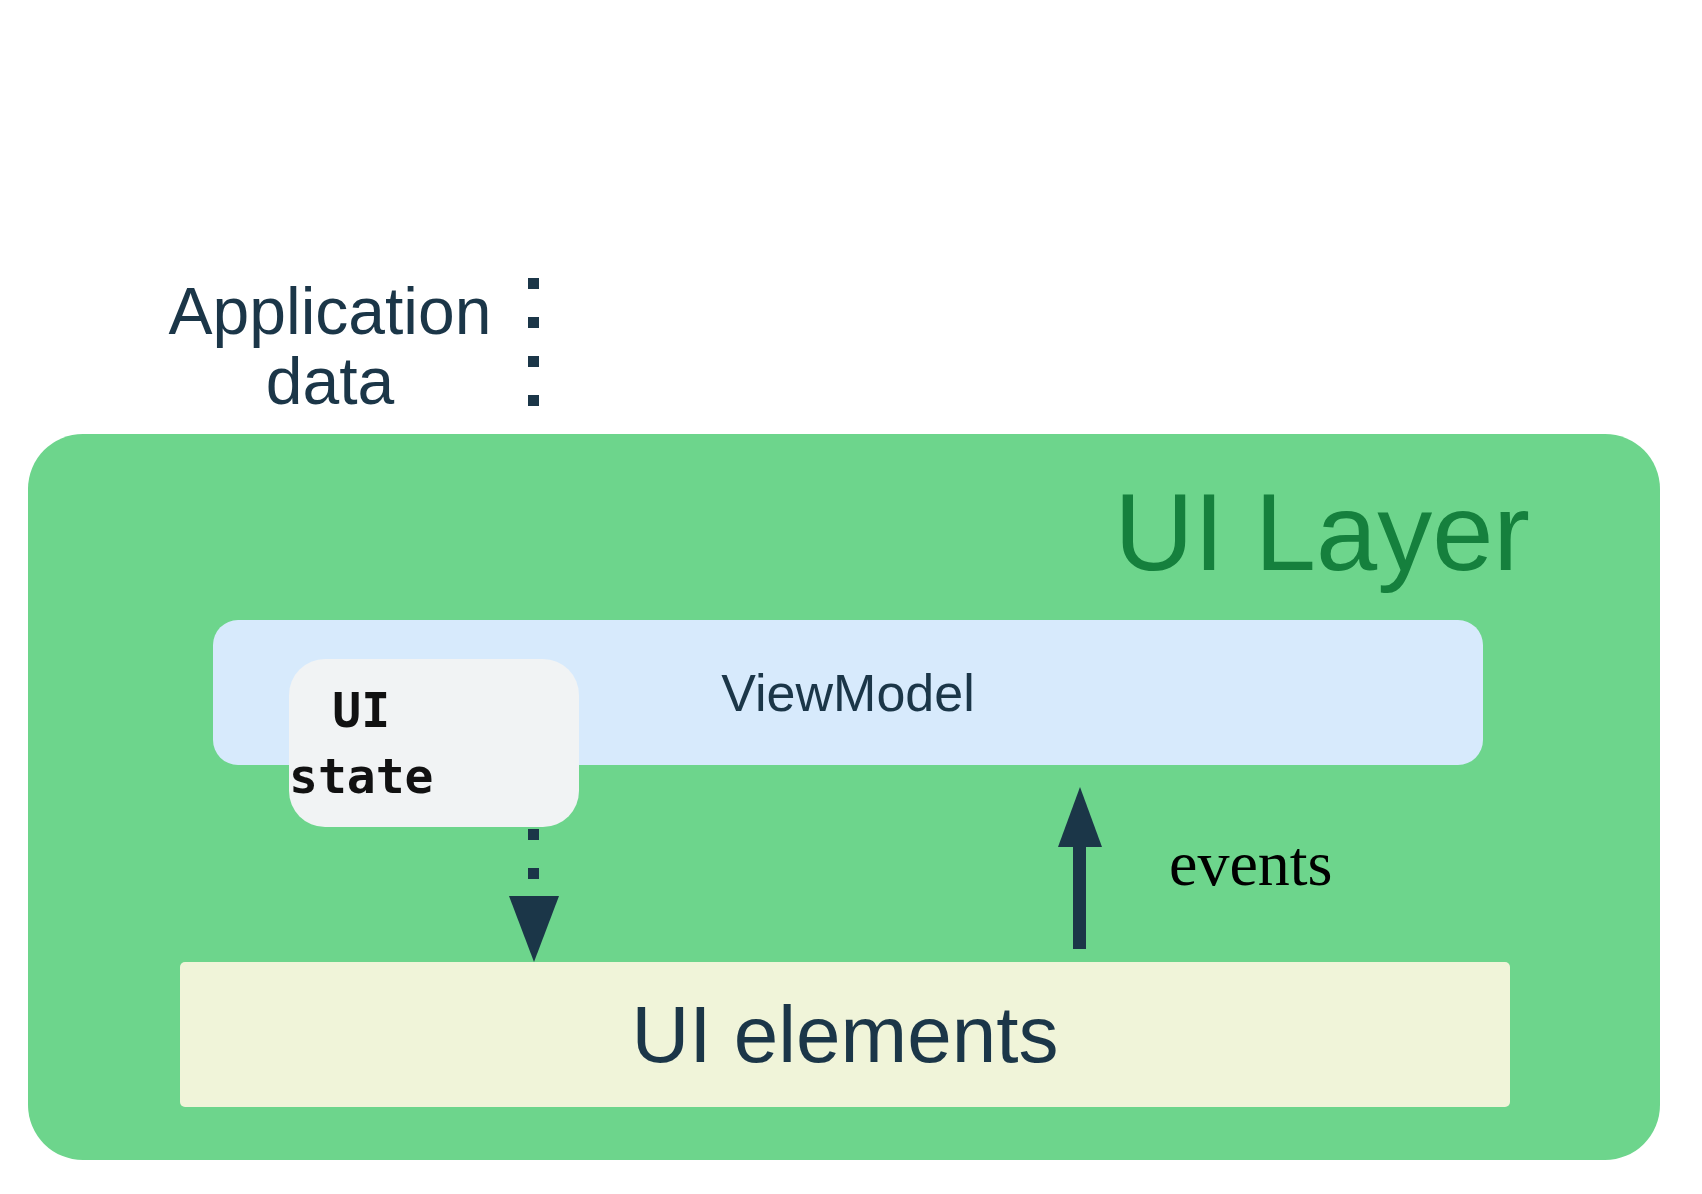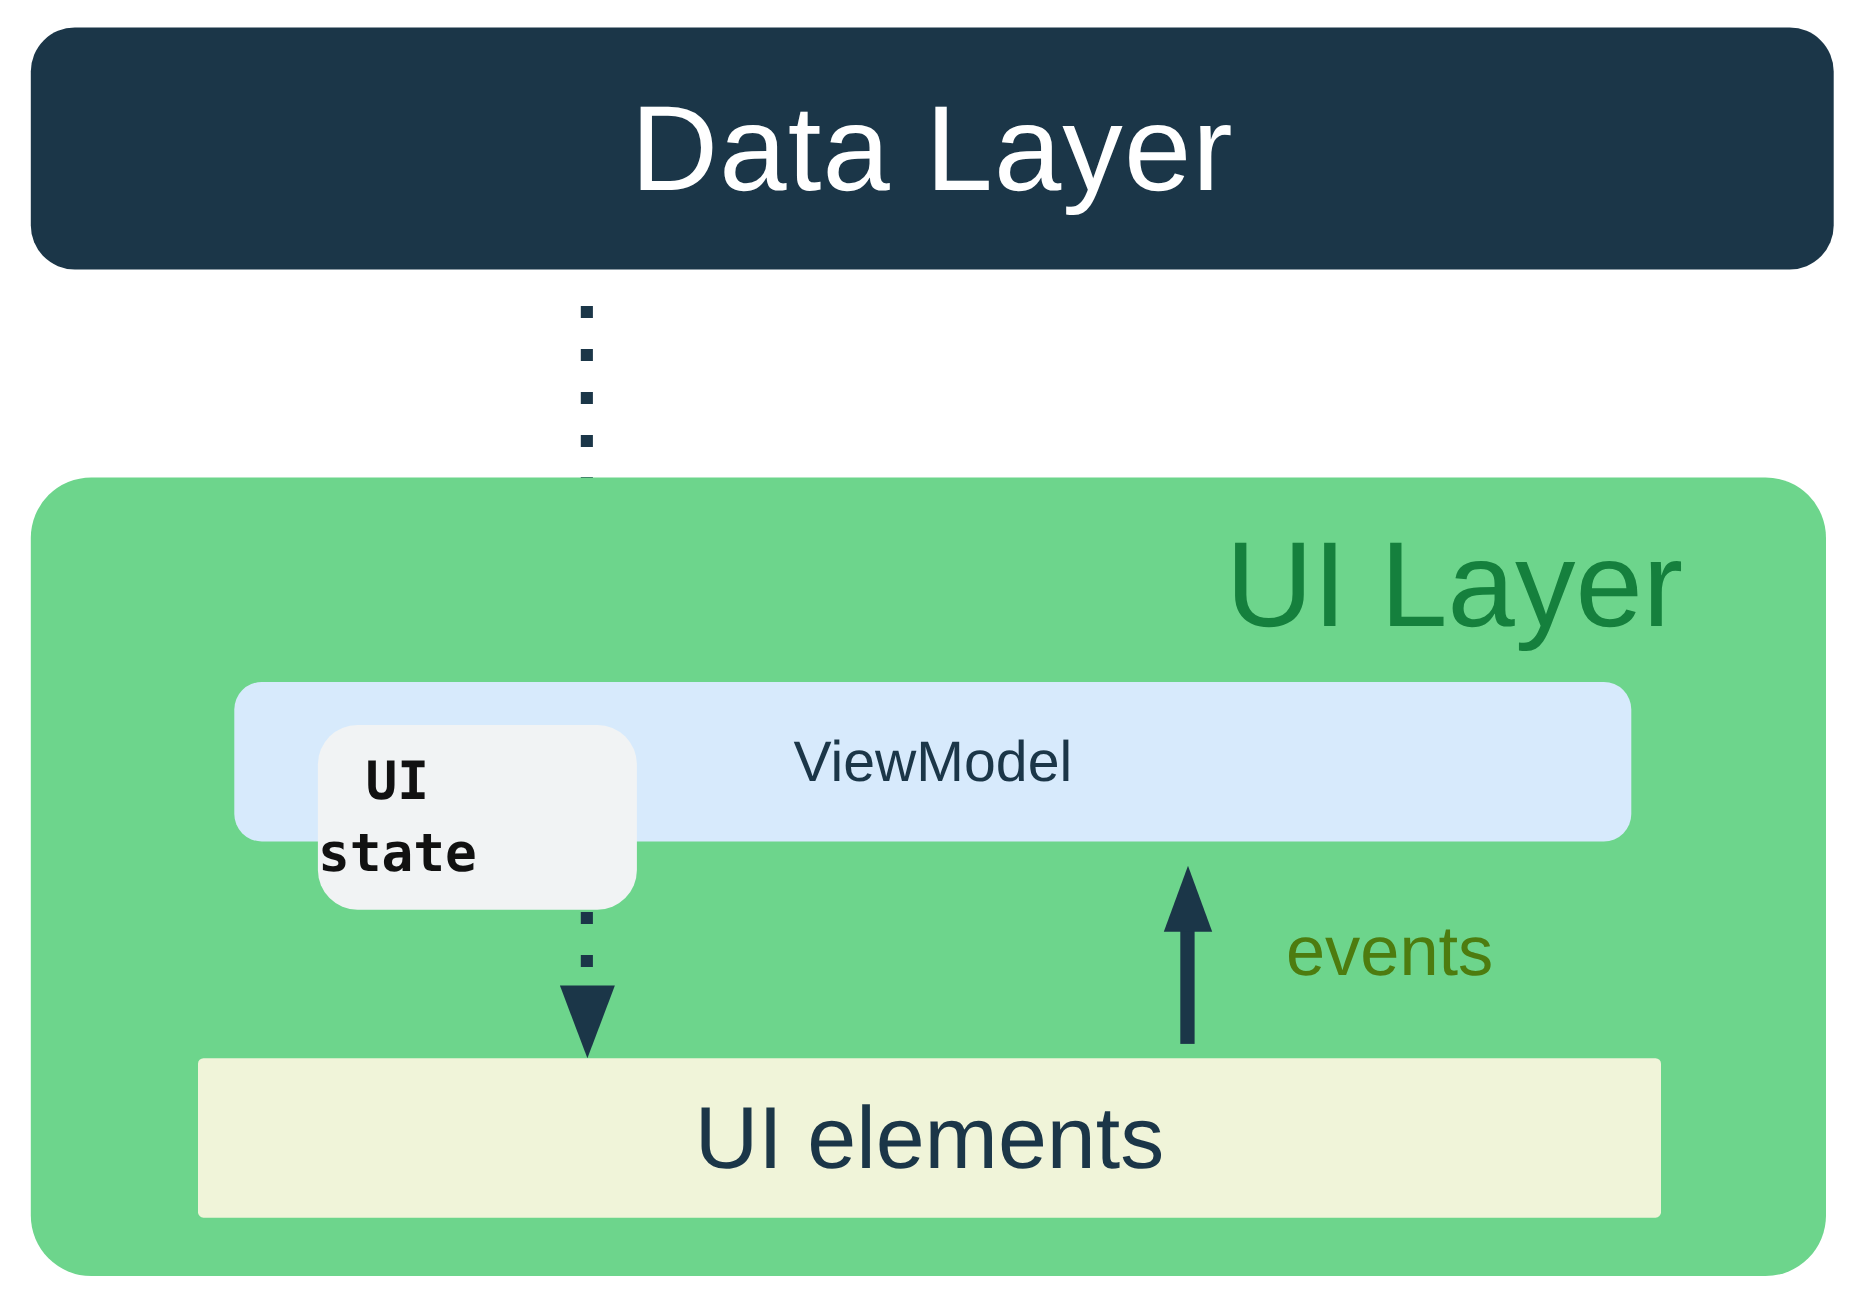--- a/index.html
+++ b/index.html
@@ -85,32 +85,31 @@
   
   .events-shaft { left: 1073px; top: 840px; width: 13px; height: 109px; background: #1B3648; }
   .events-head {
     left: 1058px; top: 787px; width: 0; height: 0;
     border-left: 22px solid transparent;
     border-right: 22px solid transparent;
     border-bottom: 60px solid #1B3648;
   }
   .label-events {
     left: 1169px; top: 832px;
-    color: #4d7c0f; font-size: 64px; line-height: 64px;
+    color: #000000; font-size: 64px; line-height: 64px; font-family: Liberation Serif, serif;
   }
 </style>
 </head>
 <body>
 
 <div class="canvas">
 
-  <div class="abs box-data-layer">
-    <span>Data Layer</span>
-  </div>
 
+  <div class="abs label-app-data">Application
+data</div>
 
   <div class="abs dash dash-a"></div>
   <div class="abs head-down head-a"></div>
 
   <div class="abs box-ui-layer"></div>
 
   <div class="abs label-ui-layer">UI Layer</div>
 
   <div class="abs bar-viewmodel">
     <span>ViewModel</span>

